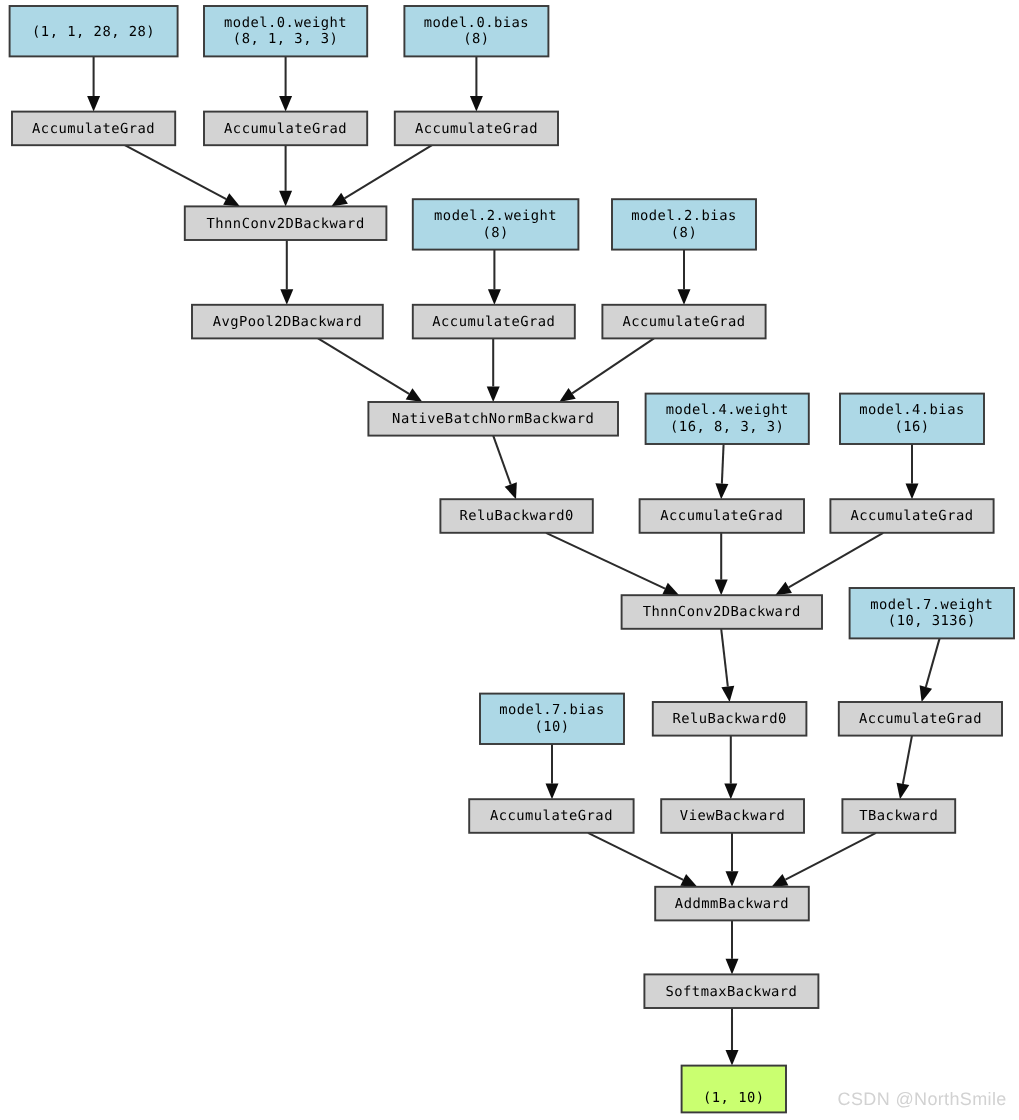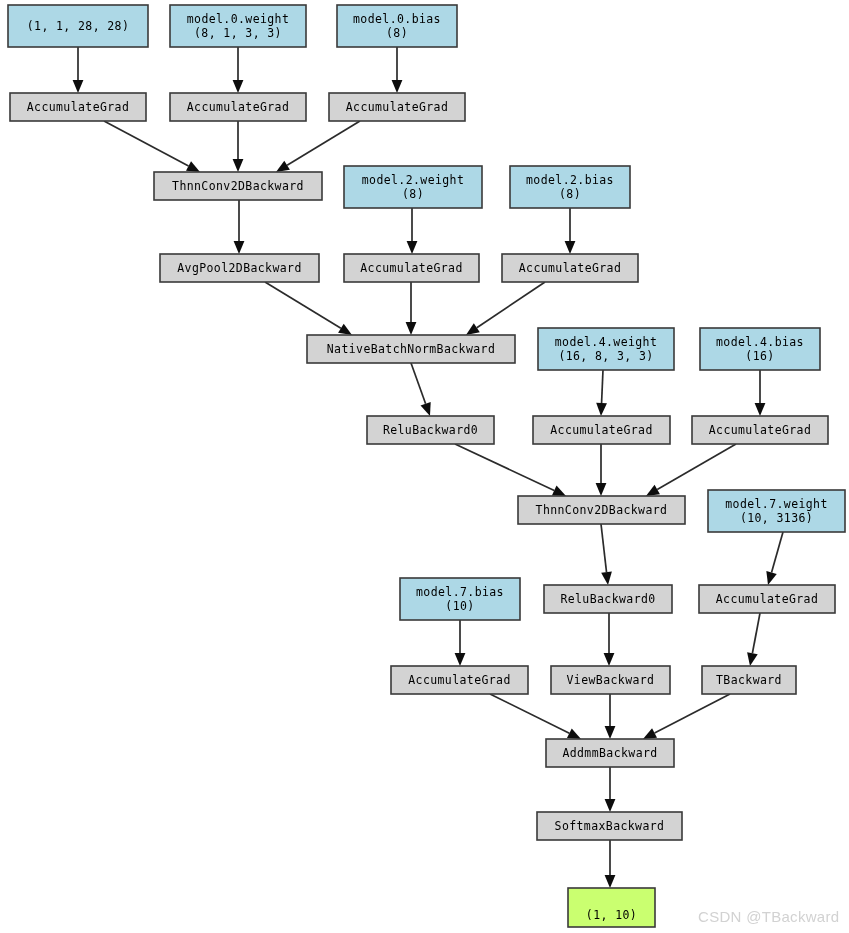--- a/index.html
+++ b/index.html
@@ -299,14 +299,14 @@
         <g>
           <rect class="node-box op" x="537" y="812" width="145" height="28"></rect>
           <text class="node-label" x="609.5" y="826.5">SoftmaxBackward</text>
         </g>
         <g>
           <rect class="node-box output" x="568" y="888" width="87" height="39"></rect>
           <text class="node-label" x="611.5" y="915">(1, 10)</text>
         </g>
       </g>
   </svg>
-  <div class="watermark" style="left: 698px; top: 908px;">CSDN @TBackward</div>
+  <div class="watermark" style="left: 698px; top: 908px;">CSDN @NorthSmile</div>
 </div>
 
 </body></html>

